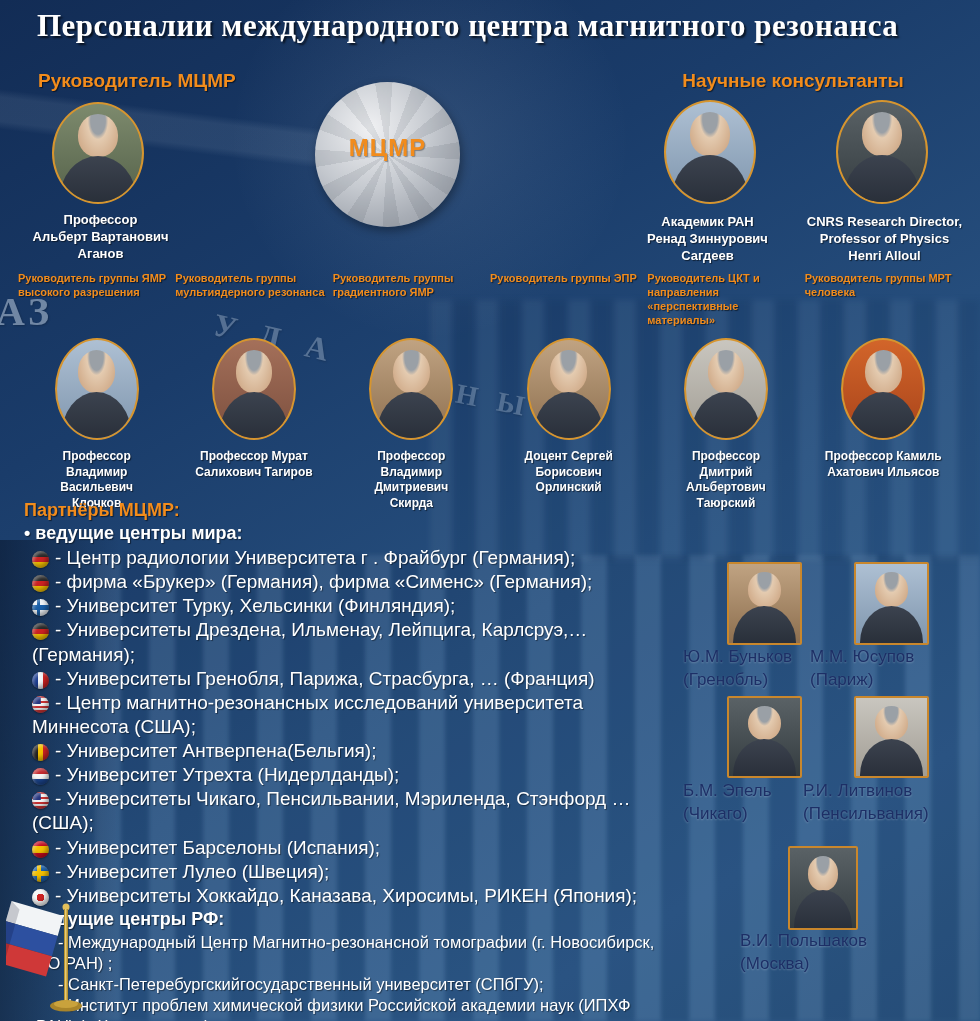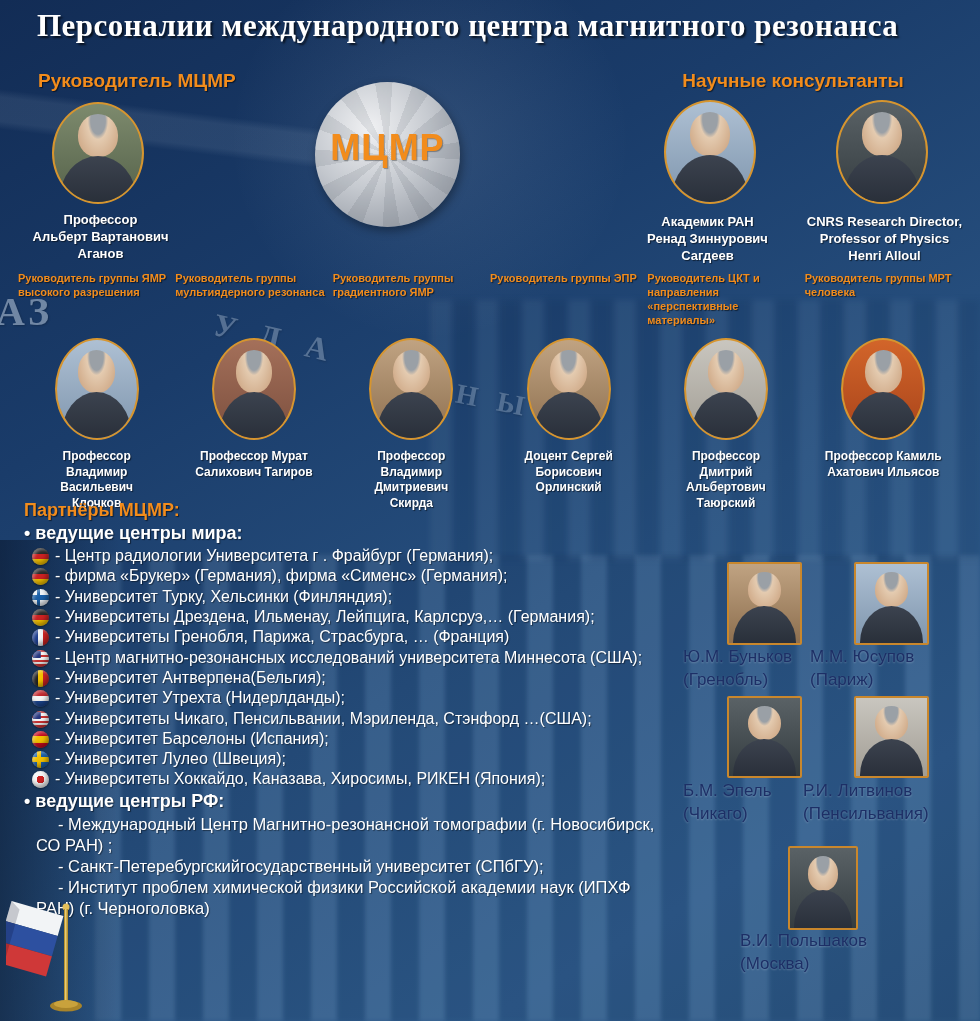--- a/index.html
+++ b/index.html
@@ -54,21 +54,21 @@
   .director-heading{position:absolute;left:38px;top:70px;font-size:19px;}
   .director-photo{left:52px;top:102px;width:88px;height:98px;}
   .director-caption{position:absolute;left:8px;top:212px;width:185px;font-size:13px;line-height:1.3;}
   .logo{position:absolute;left:315px;top:82px;width:145px;height:145px;border-radius:50%;
     background:radial-gradient(circle at 38% 32%,#f0f1f3,#c6cad0 45%,#a9aeb6 70%,#8f959e 100%);
     display:flex;align-items:center;justify-content:center;
     box-shadow:2px 4px 10px rgba(0,0,0,0.35);}
   .logo::before{content:"";position:absolute;inset:0;border-radius:50%;
     background:repeating-conic-gradient(from 20deg,rgba(90,100,110,0.12) 0 14deg,transparent 14deg 30deg);
     mix-blend-mode:multiply;}
-  .logo-text{position:relative;color:#f28c1c;font-weight:bold;font-size:36px;letter-spacing:1px;
+  .logo-text{position:relative;color:#f28c1c;font-weight:bold;font-size:24px;letter-spacing:1px;
     text-shadow:1px 1px 1px rgba(60,60,60,0.5);margin-bottom:13px;text-align:center;}
   .consult-heading{position:absolute;left:648px;top:70px;width:290px;text-align:center;font-size:19px;}
   .consult-photo-a{left:664px;top:100px;width:88px;height:100px;}
   .consult-photo-b{left:836px;top:100px;width:88px;height:100px;}
   .consult-caption-a{position:absolute;left:615px;top:214px;width:185px;font-size:13px;line-height:1.3;}
   .consult-caption-b{position:absolute;left:792px;top:214px;width:185px;font-size:13px;line-height:1.3;}
   
   .leaders{position:absolute;left:18px;top:272px;width:944px;display:flex;}
   .leader{flex:1 1 0;display:flex;flex-direction:column;align-items:center;min-width:0;}
   .leader-role{height:66px;font-size:11px;line-height:1.27;text-align:left;width:100%;}
@@ -78,21 +78,21 @@
     border-radius:50% 50% 47% 47%;
     background:radial-gradient(ellipse at 50% 16%,#9aa0a6 0 26%,#e4cbb0 36%,#cfa987 85%);}
   .leader-photo::after{content:"";position:absolute;width:88%;height:56%;left:6%;top:53%;
     background:linear-gradient(180deg,#3c434f,#262c36);border-radius:52% 52% 0 0 / 85% 85% 0 0;}
   .leader-name{margin-top:9px;width:118px;font-size:12px;line-height:1.3;white-space:normal;}
   
   .partners{position:absolute;left:24px;top:500px;width:648px;color:#fff;}
   .partners-heading{font-size:18px;margin-bottom:2px;}
   .sub-heading{font-size:18px;font-weight:bold;color:#fff;text-shadow:1px 1px 1px rgba(0,0,0,0.5);
     margin:1px 0 2px 0;}
-  .p-item{margin-left:8px;font-size:16px;line-height:1.27;text-shadow:1px 1px 1px rgba(0,0,0,0.45);}
+  .p-item{margin-left:8px;font-size:19px;line-height:1.27;text-shadow:1px 1px 1px rgba(0,0,0,0.45);}
   .flag{display:inline-block;width:17px;height:17px;border-radius:50%;margin-right:6px;
     vertical-align:-4px;background-repeat:no-repeat;
     box-shadow:inset -2px -3px 4px rgba(0,0,0,0.35),inset 2px 2px 3px rgba(255,255,255,0.35),0 1px 2px rgba(0,0,0,0.4);}
   .flag-germany{background-image:linear-gradient(180deg,#2b2b2b 0 33%,#cc2222 33% 66%,#f3c000 66% 100%);}
   .flag-finland{background-color:#eef2f6;background-image:
     linear-gradient(180deg,transparent 0 38%,#1a5fa8 38% 62%,transparent 62%),
     linear-gradient(90deg,transparent 0 28%,#1a5fa8 28% 50%,transparent 50%);}
   .flag-france{background-image:linear-gradient(90deg,#1b3c8f 0 33%,#f2f4f6 33% 66%,#cc2222 66%);}
   .flag-usa{background-image:linear-gradient(#26357e,#26357e),
     linear-gradient(180deg,#c33 0 14%,#f5f5f5 14% 28%,#c33 28% 42%,#f5f5f5 42% 56%,#c33 56% 70%,#f5f5f5 70% 84%,#c33 84%);

